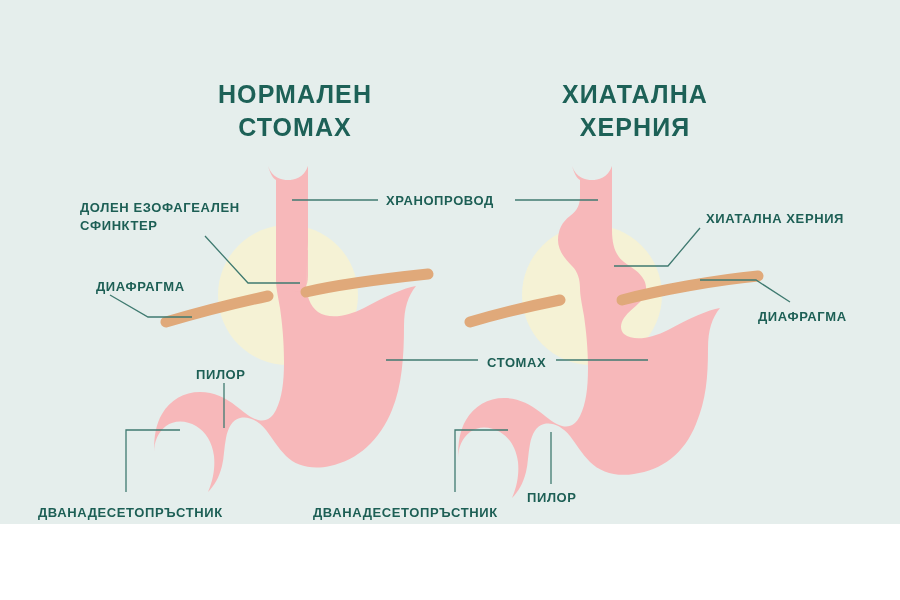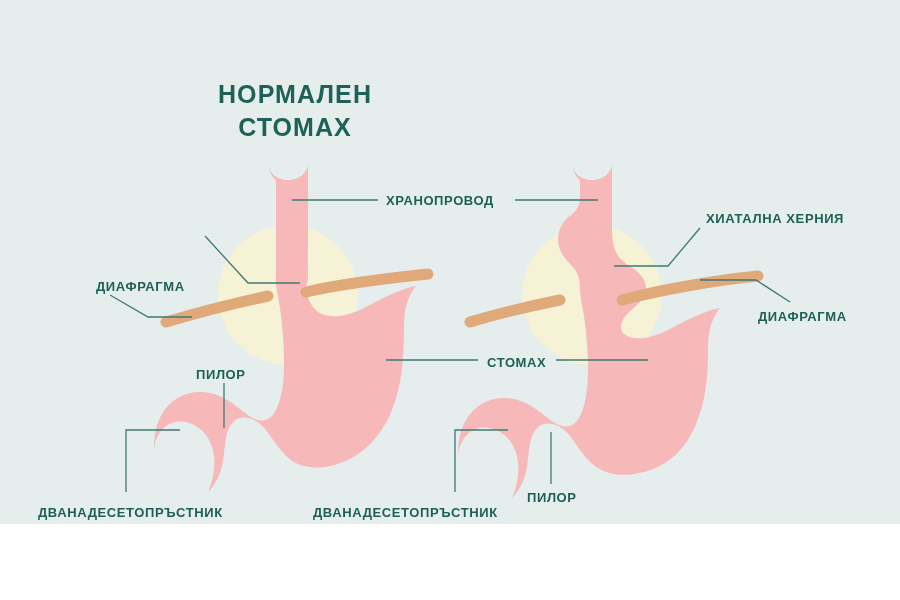--- a/index.html
+++ b/index.html
@@ -179,21 +179,25 @@
       <path d="M126 492 L126 430 L180 430"></path>
 
       <path d="M455 492 L455 430 L508 430"></path>
 
       <path d="M551 484 L551 432"></path>
     </g>
   </svg>
 
   <div class="title t-left">НОРМАЛЕН
 СТОМАХ</div>
-
+  <div class="title t-right">ХИАТАЛНА
+ХЕРНИЯ</div>
+
+  <div class="lbl l-les" style="white-space:pre-line;">ДОЛЕН ЕЗОФАГЕАЛЕН
+СФИНКТЕР</div>
 
   <div class="lbl l-diaL">ДИАФРАГМА</div>
 
   <div class="lbl l-eso">ХРАНОПРОВОД</div>
 
   <div class="lbl l-hern">ХИАТАЛНА ХЕРНИЯ</div>
 
   <div class="lbl l-diaR">ДИАФРАГМА</div>
 
   <div class="lbl l-stom">СТОМАХ</div>

